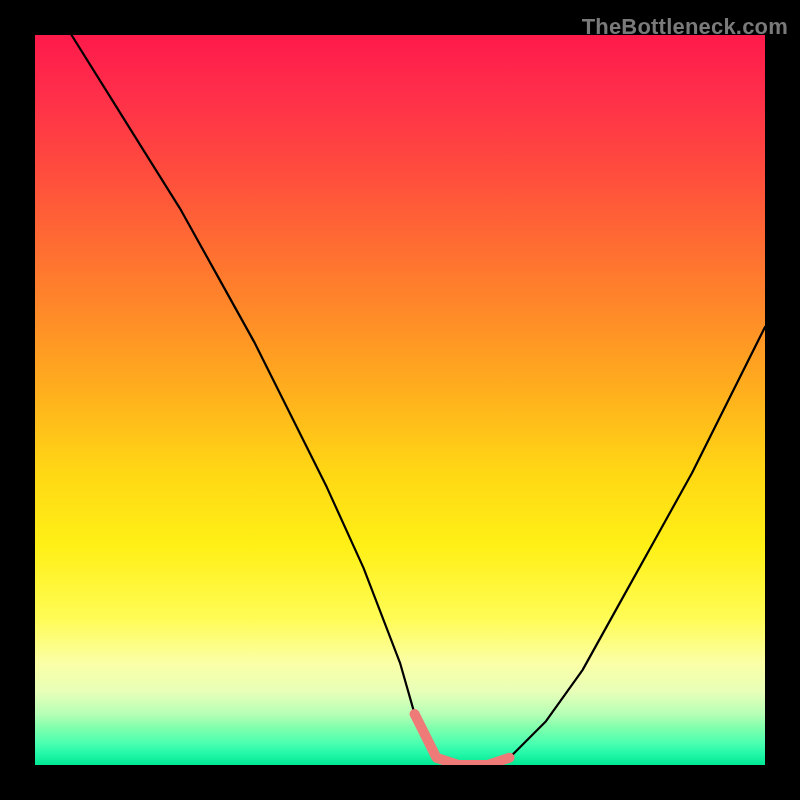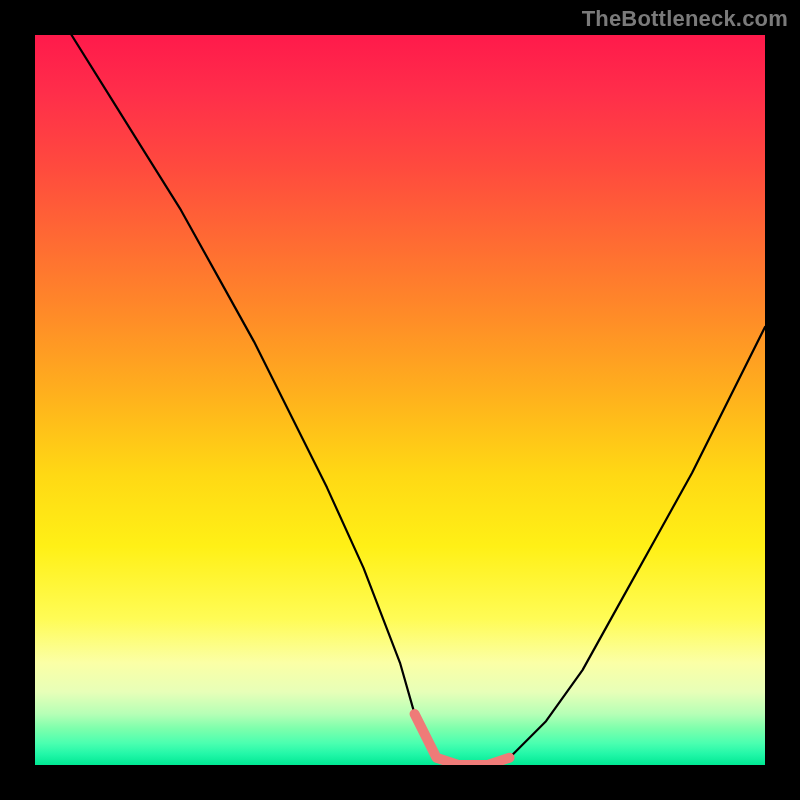--- a/index.html
+++ b/index.html
@@ -1,20 +1,20 @@
 <!DOCTYPE html>
 <html><head>
 <meta charset="utf-8">
 <style>
   * { margin: 0; padding: 0; box-sizing: border-box; }
   html, body { width: 800px; height: 800px; overflow: hidden; background: #000; }
   .stage { position: relative; width: 800px; height: 800px; background: #000; }
   .watermark {
     position: absolute;
-    top: 6px;
+    top: 14px;
     right: 12px;
     font-family: Arial, Helvetica, sans-serif;
     font-size: 22px;
     font-weight: 600;
     color: #7a7a7a;
     letter-spacing: 0.2px;
     z-index: 5;
   }
   .plot-area {
     position: absolute;

